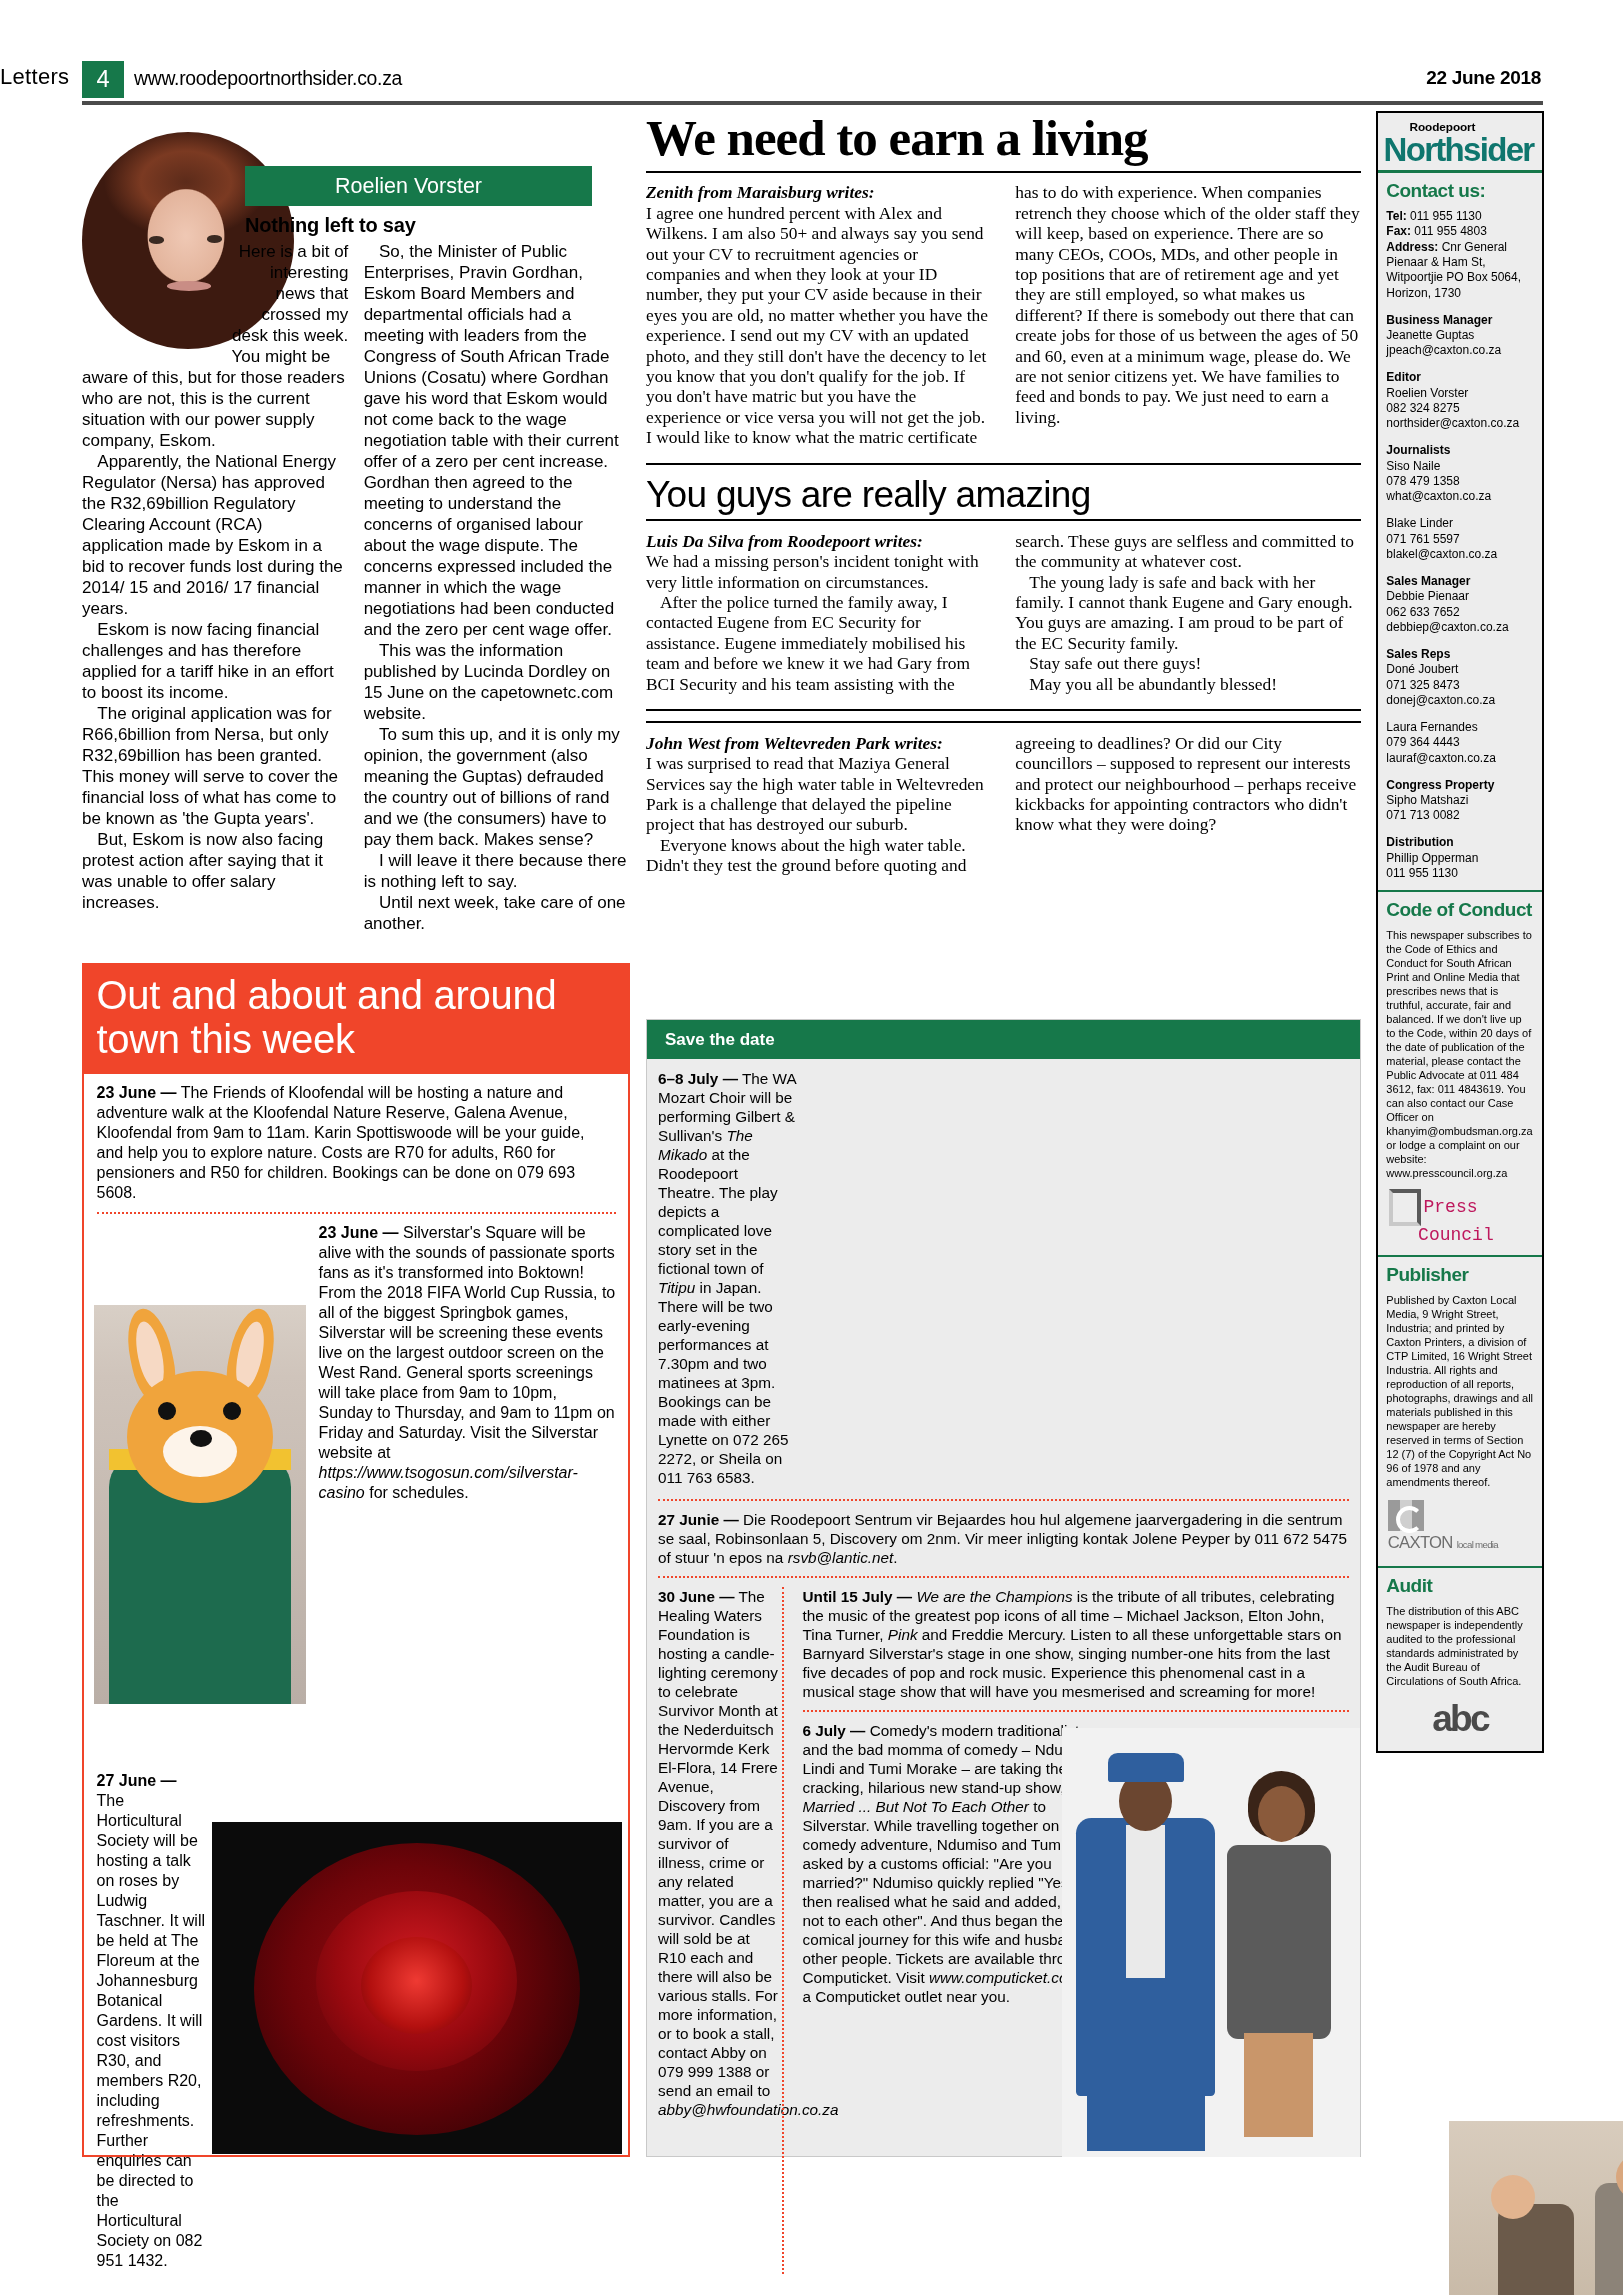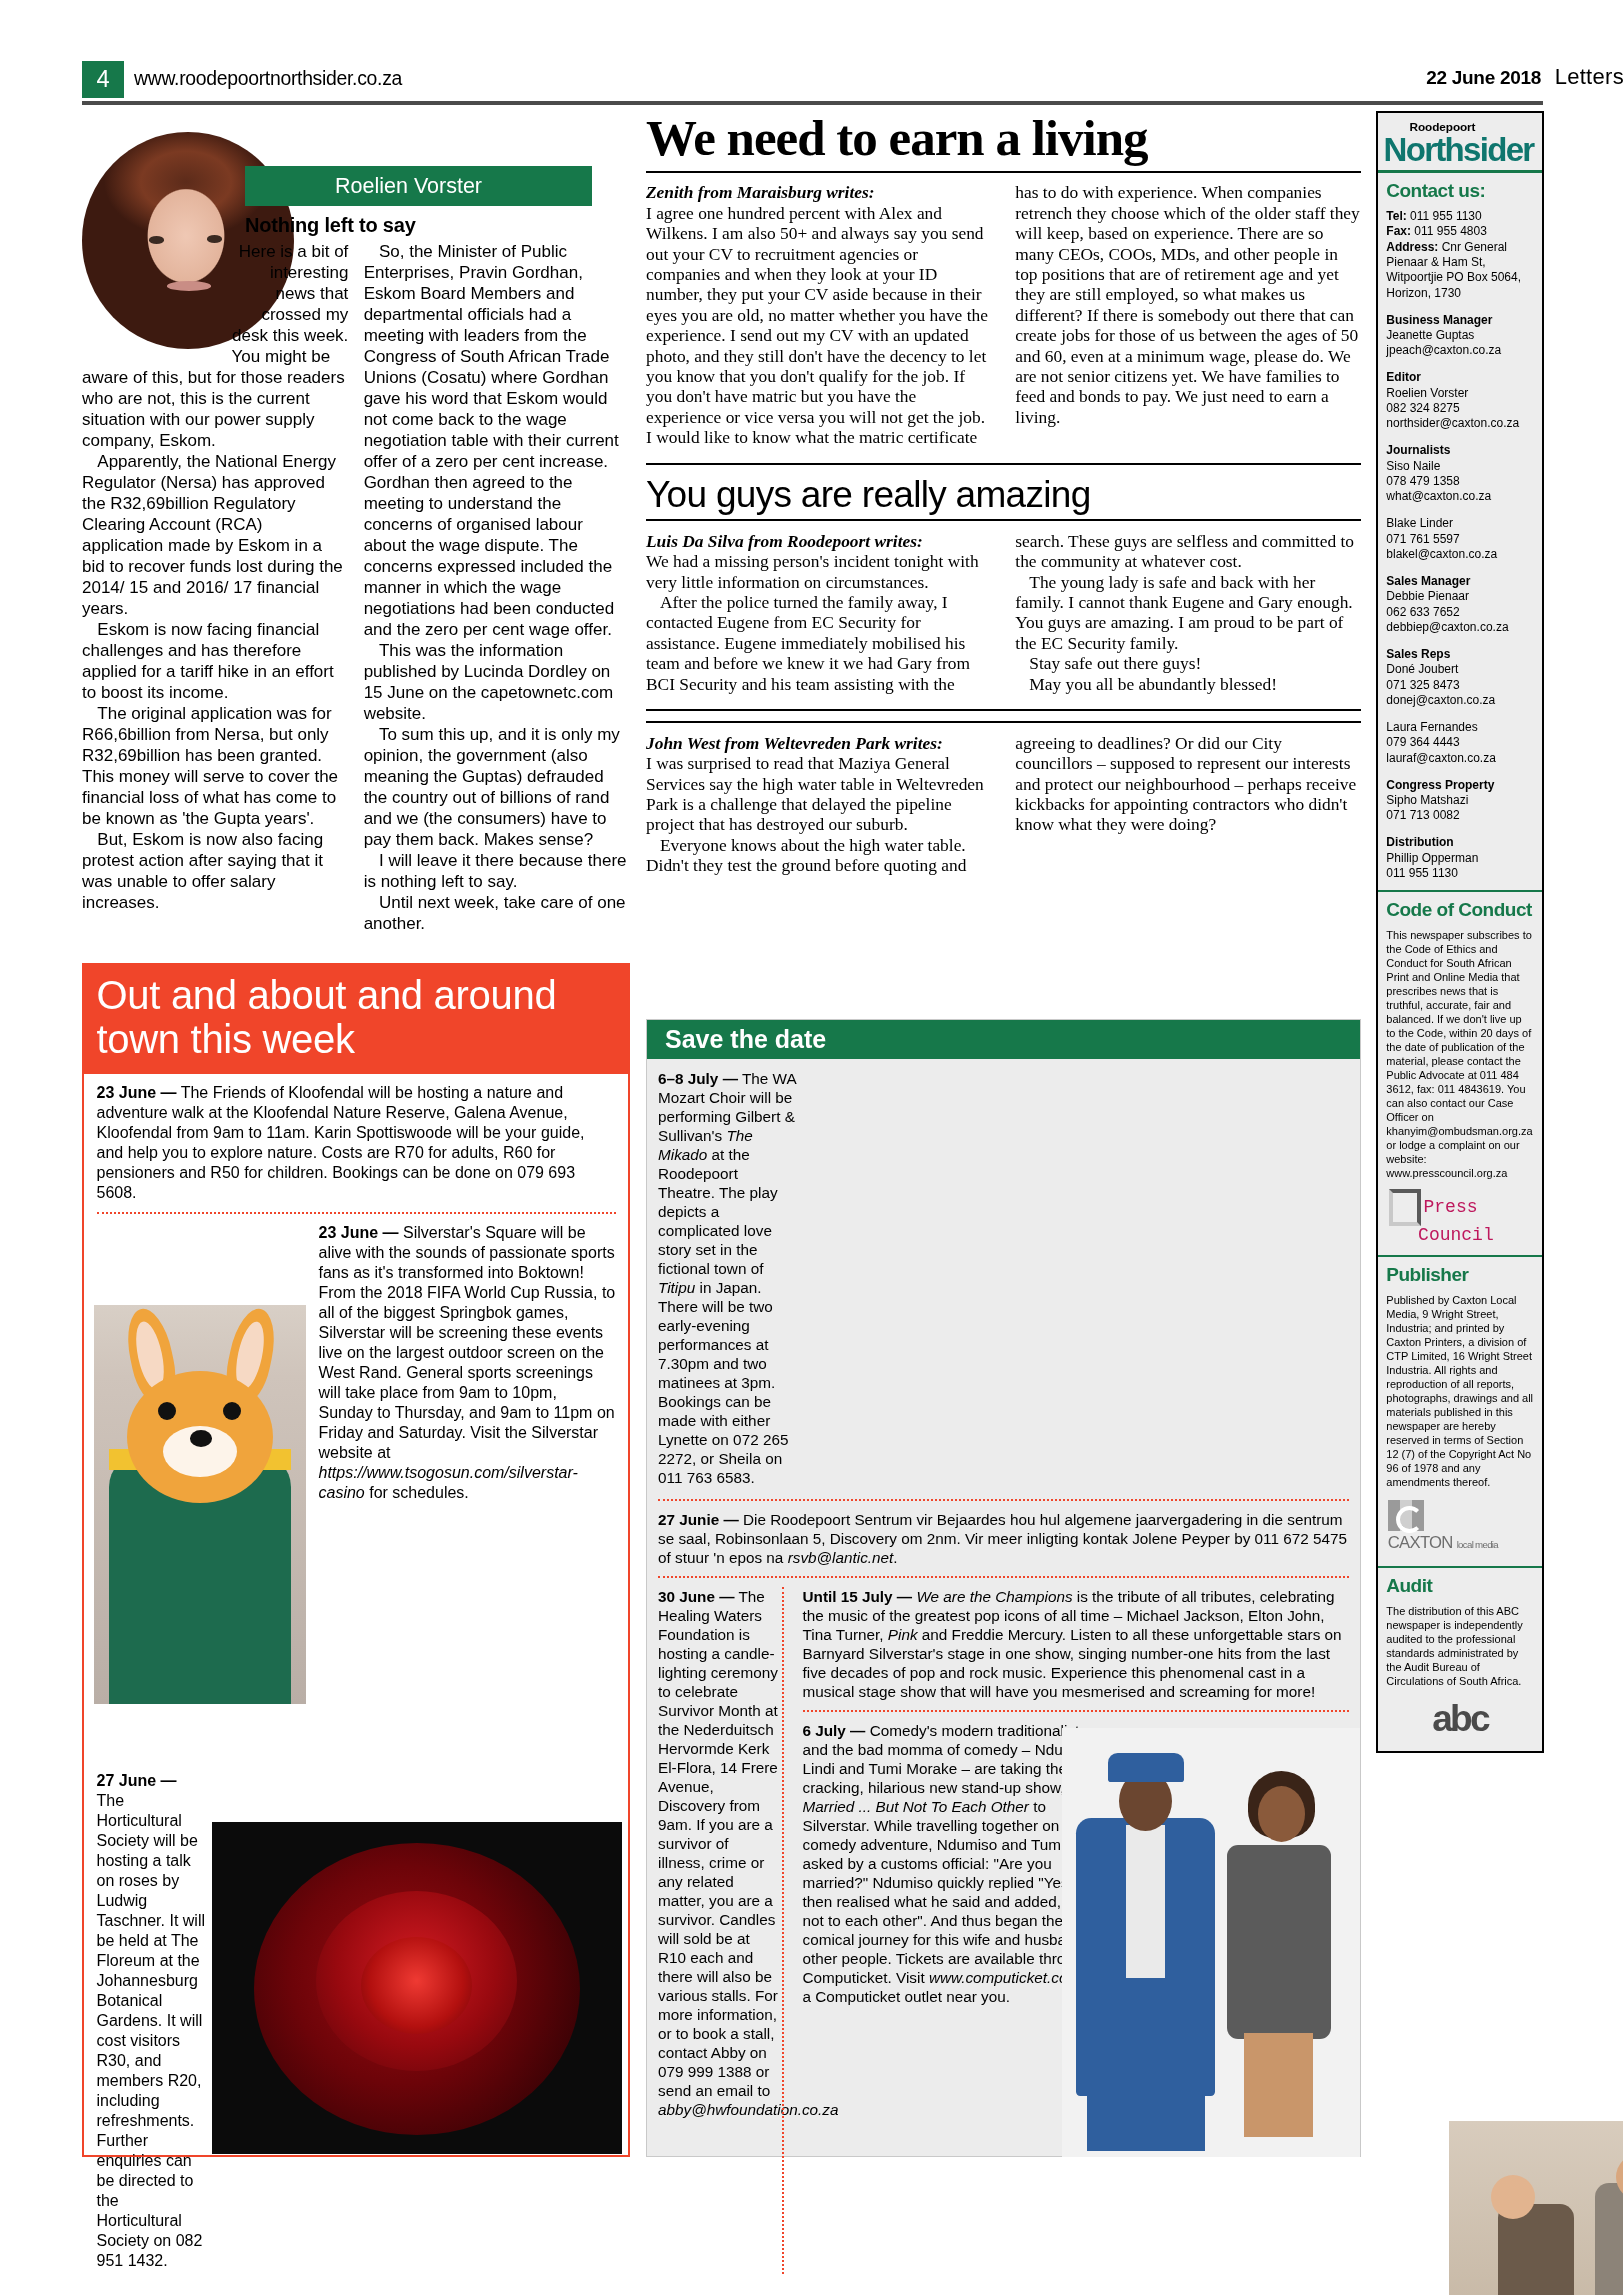--- a/index.html
+++ b/index.html
@@ -4,21 +4,21 @@
 <style>
   html,body{margin:0;padding:0;background:#fff;}
   body{width:1624px;height:2295px;font-family:"Liberation Sans",sans-serif;color:#000;position:relative;}
   .page{position:relative;width:1624px;height:2295px;box-sizing:border-box;padding:0;}
 
   
   .masthead{position:absolute;left:0;top:61px;width:1624px;height:43px;}
   .pagenum{position:absolute;left:82px;top:0;width:42px;height:37px;background:#16784a;color:#fff;
            font-size:23.6px;line-height:37px;text-align:center;font-family:"Liberation Sans Narrow","Liberation Sans",sans-serif;}
   .siteurl{position:absolute;left:134px;top:5.6px;font-size:19.4px;letter-spacing:-0.3px;}
-  .sectiontitle{position:absolute;left:0;top:2.8px;width:1624px;text-align:right;font-size:22px;
+  .sectiontitle{position:absolute;left:0;top:2.8px;width:1624px;text-align:left;font-size:22px;
                 font-family:"Liberation Sans Narrow","Liberation Sans",sans-serif;letter-spacing:0.3px;}
   .issuedate{position:absolute;right:83px;top:5.6px;font-size:19px;font-weight:bold;letter-spacing:-0.3px;}
   .mastrule{position:absolute;left:82px;top:40px;width:1461px;height:3.5px;background:#4b4b4b;}
 
   
   .leftcol{position:absolute;left:82px;top:117px;width:548px;}
   .byline-band{position:absolute;left:163px;top:49px;width:347px;height:40px;background:#16784a;}
   .byline-band span{color:#fff;font-size:21.5px;line-height:40px;padding-left:90px;display:block;}
   .photo-circ{position:absolute;left:0px;top:15.3px;width:212px;height:217px;border-radius:50%;
     background:
@@ -77,21 +77,21 @@
   .rose{position:absolute;left:212px;top:1822px;width:410px;height:332px;overflow:hidden;background:#0b0b0b;}
   .rose .r1{position:absolute;left:42px;top:21px;width:326px;height:292px;border-radius:50%;
      background:radial-gradient(circle at 45% 45%,#9e0d12 0%,#6d0409 45%,#3b0205 78%,#140103 100%);}
   .rose .r2{position:absolute;left:104px;top:69px;width:201px;height:180px;border-radius:50%;
      background:radial-gradient(circle at 50% 42%,#d21b22 0%,#98090f 55%,#5a0409 100%);}
   .rose .r3{position:absolute;left:149px;top:115px;width:111px;height:97px;border-radius:50%;
      background:radial-gradient(circle at 50% 45%,#ef3a33 0%,#b3100f 60%,#6a0309 100%);}
 
   
   .savebox{position:absolute;left:646px;top:1019px;width:715px;height:1138px;background:#ececec;border:0.7px solid #c9c9c9;box-sizing:border-box;}
-  .savehead{background:#16784a;color:#fff;height:39px;line-height:39px;padding-left:18px;font-size:25px;font-weight:bold;}
+  .savehead{background:#16784a;color:#fff;height:39px;line-height:39px;padding-left:18px;font-size:17px;font-weight:bold;}
   .savebody{position:relative;padding:9.7px 11px 0 11px;font-size:15.3px;line-height:19px;}
   .stage{position:absolute;left:802px;top:1062px;width:548px;height:416px;overflow:hidden;
     background:linear-gradient(180deg,#d2c6b6 0%,#c9baa7 40%,#b9a893 100%);}
   .stage .wall{position:absolute;left:0;top:0;width:548px;height:208px;background:linear-gradient(180deg,#d8ccbd,#c6b7a4);}
   .p-figure{position:absolute;border-radius:14px;}
 
   
   .comedy{position:absolute;left:1062px;top:1728px;width:298px;height:429px;overflow:hidden;background:#f2f2f2;}
   .comedy .man-suit{position:absolute;left:14px;top:90px;width:139px;height:278px;background:#2f5f9e;border-radius:15.3px 15.3px 4.2px 4.2px;}
   .comedy .man-shirt{position:absolute;left:64px;top:97px;width:39px;height:153px;background:#eaeaea;}

